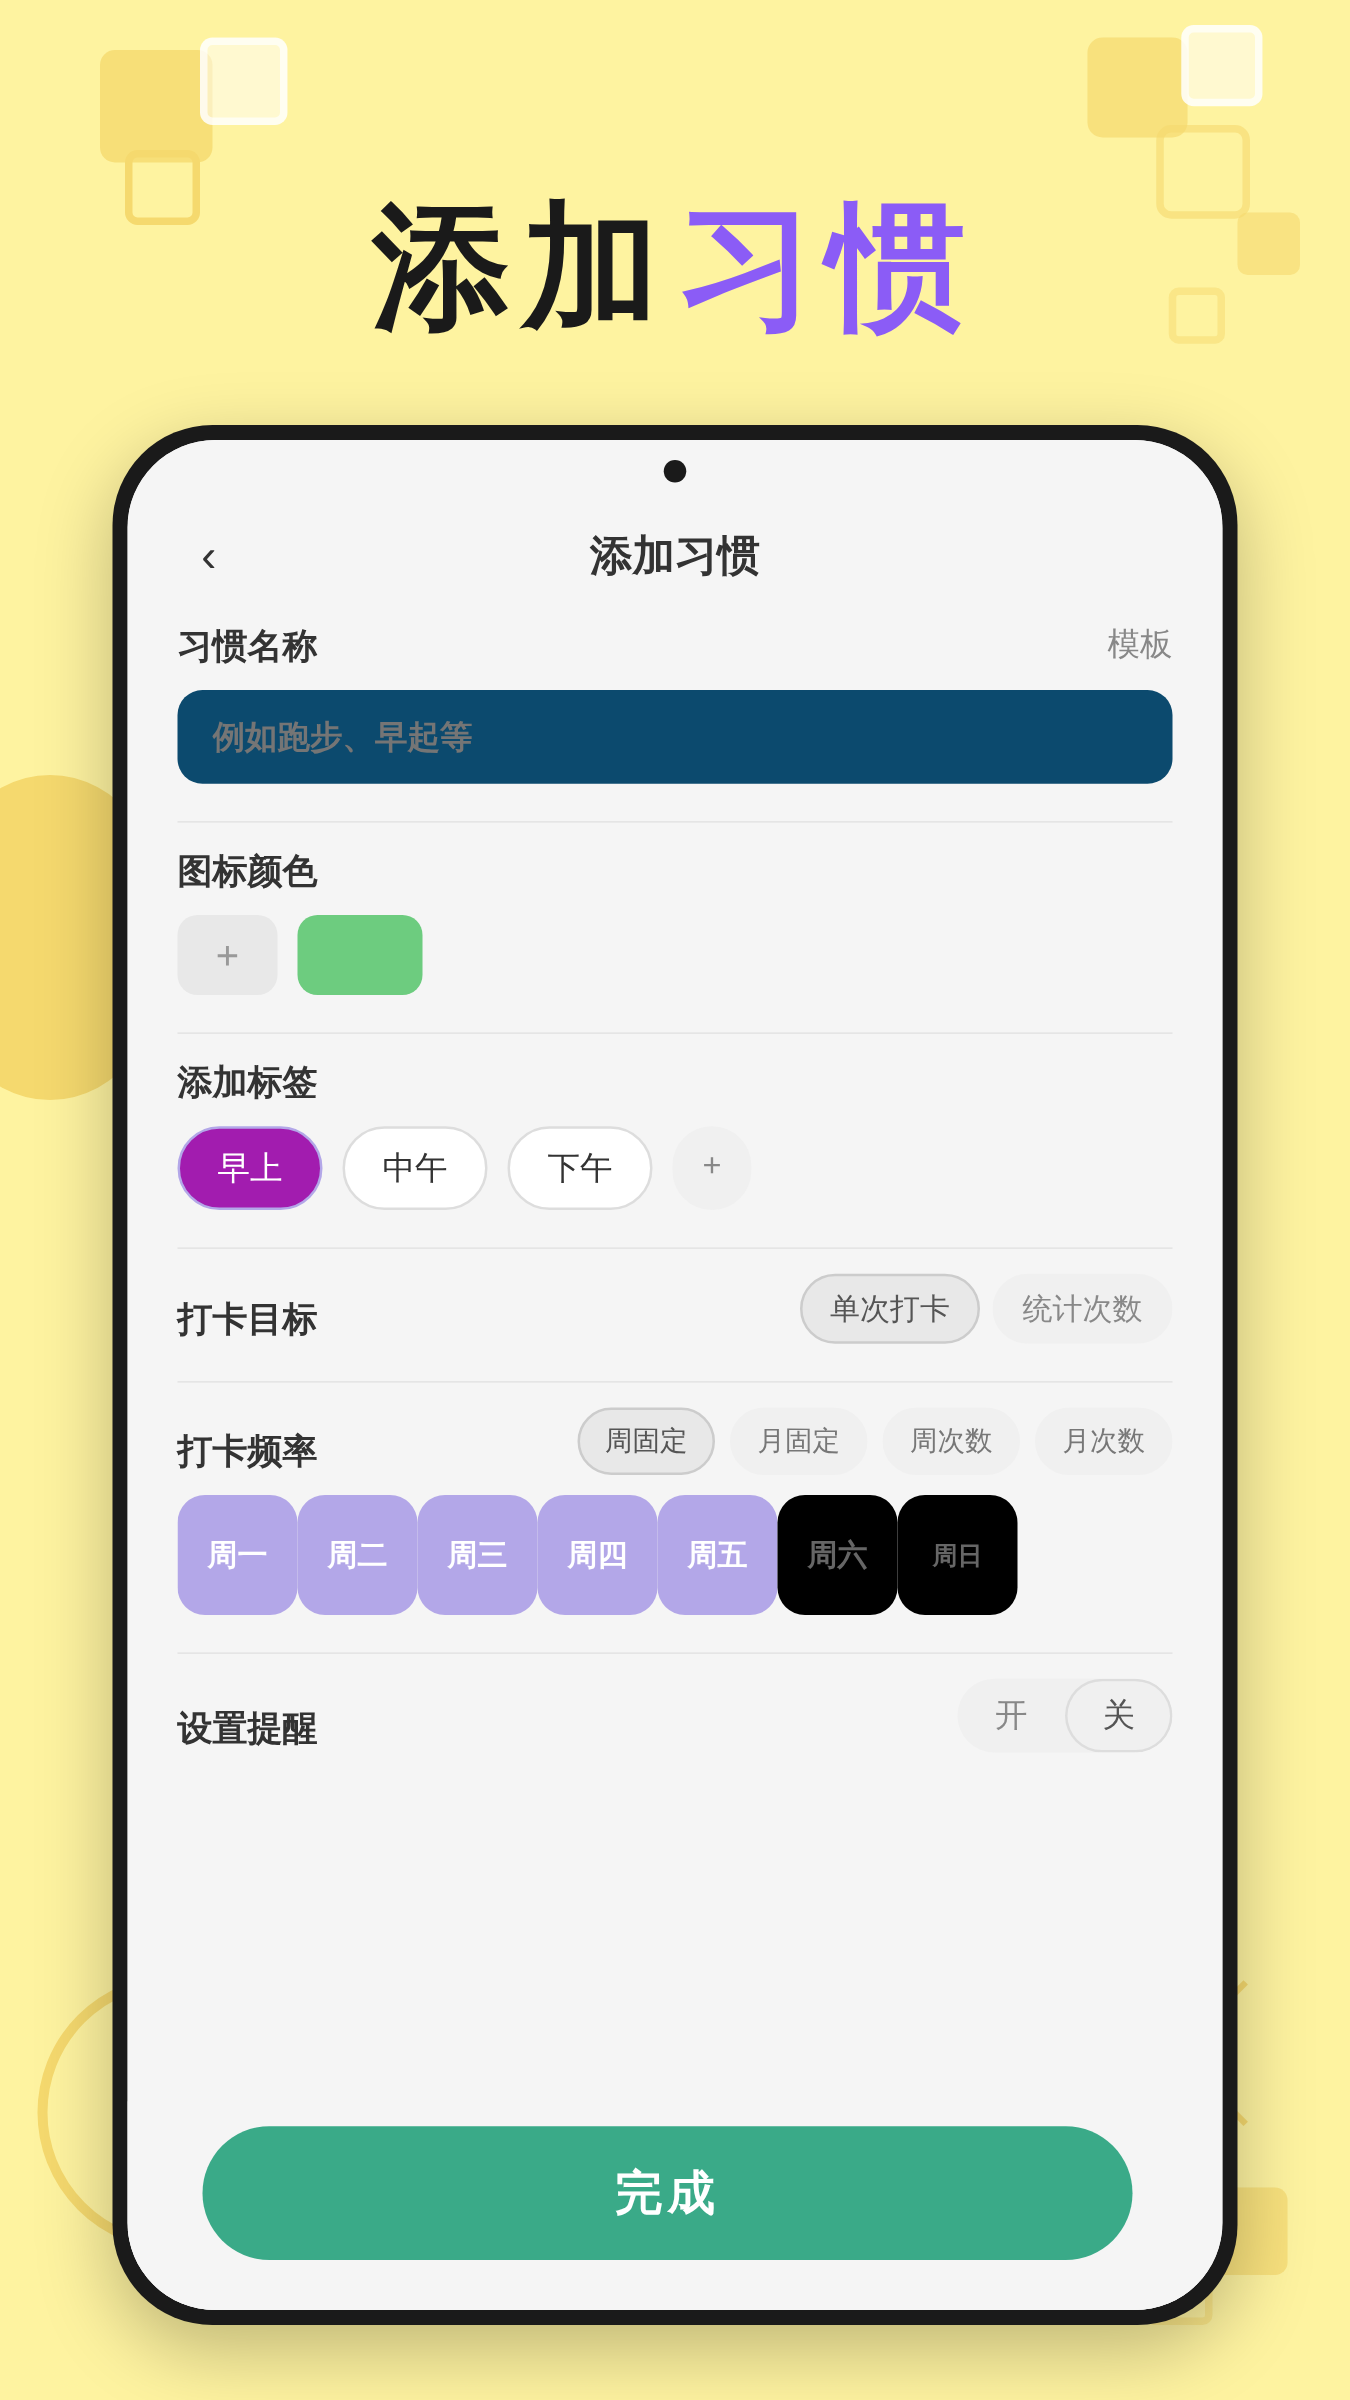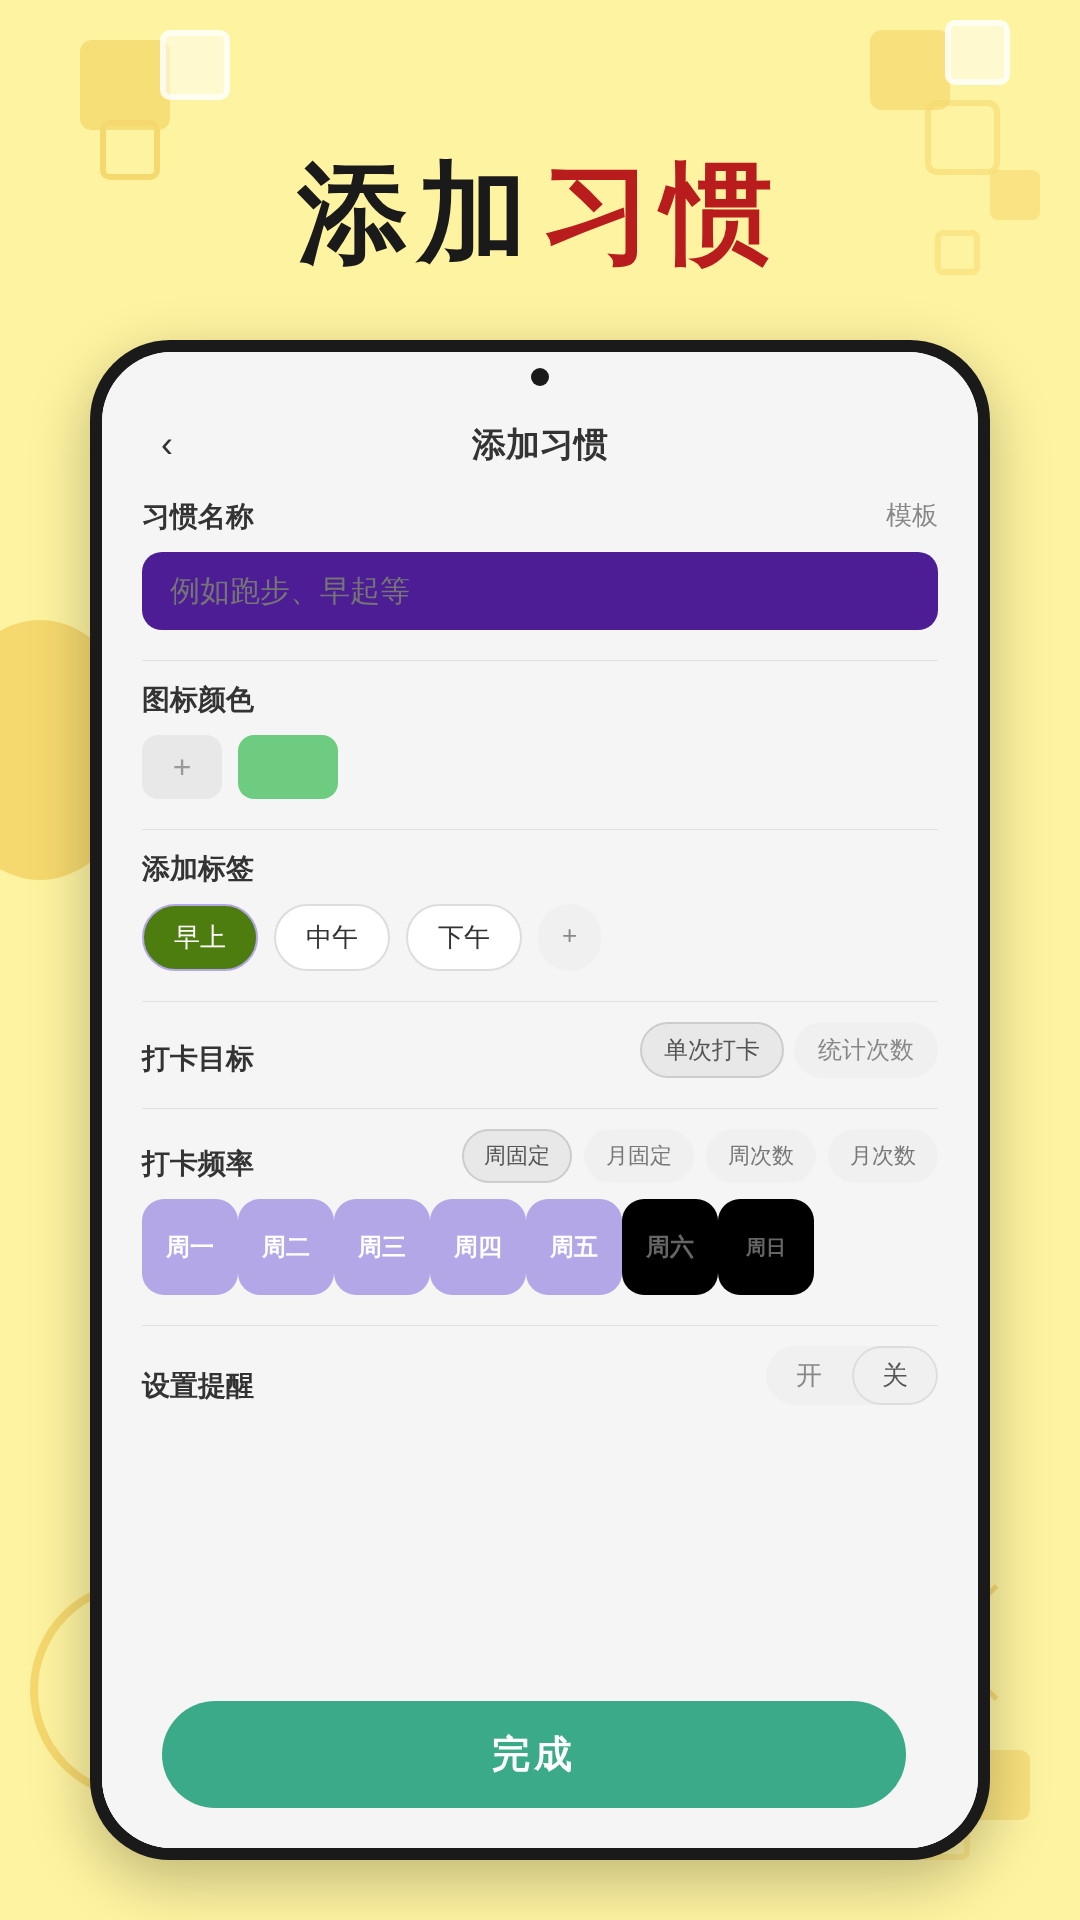--- a/index.html
+++ b/index.html
@@ -81,21 +81,21 @@
       left: 0; right: 0;
       text-align: center;
       z-index: 2;
     }
     .title-text {
       font-size: 110px;
       font-weight: 900;
       letter-spacing: 10px;
     }
     .title-black { color: #1a1a1a; }
-    .title-red { color: #b91c1c; }
+    .title-red { color: #8b5cf6; }
 
     
     .phone-mockup {
       position: absolute;
       top: 340px;
       left: 90px;
       right: 90px;
       bottom: 60px;
       background: #1a1a1a;
       border-radius: 80px;
@@ -177,28 +177,29 @@
       font-weight: 600;
       color: #333;
     }
     .section-action {
       font-size: 26px;
       color: #888;
     }
 
     
     .habit-input {
-      background: #4c1d95;
+      background: #0c4a6e;
       border: none;
       border-radius: 20px;
       width: 100%;
       padding: 22px 28px;
-      font-size: 30px;
+      font-size: 26px;
       color: #999;
       outline: none;
+      font-weight: bold;
     }
 
     
     .icon-color-row {
       display: flex;
       align-items: center;
       gap: 16px;
     }
     .icon-add-btn {
       width: 80px;
@@ -230,21 +231,21 @@
       padding: 14px 30px;
       border-radius: 40px;
       font-size: 26px;
       font-weight: 500;
       cursor: pointer;
       border: 2px solid #ddd;
       background: #fff;
       color: #333;
     }
     .tag.active {
-      background: #4d7c0f;
+      background: #a21caf;
       border-color: #b3a7e8;
       color: #fff;
     }
     .tag.add-tag {
       background: #f0f0f0;
       border-color: #f0f0f0;
       color: #888;
       padding: 14px 22px;
     }
 

